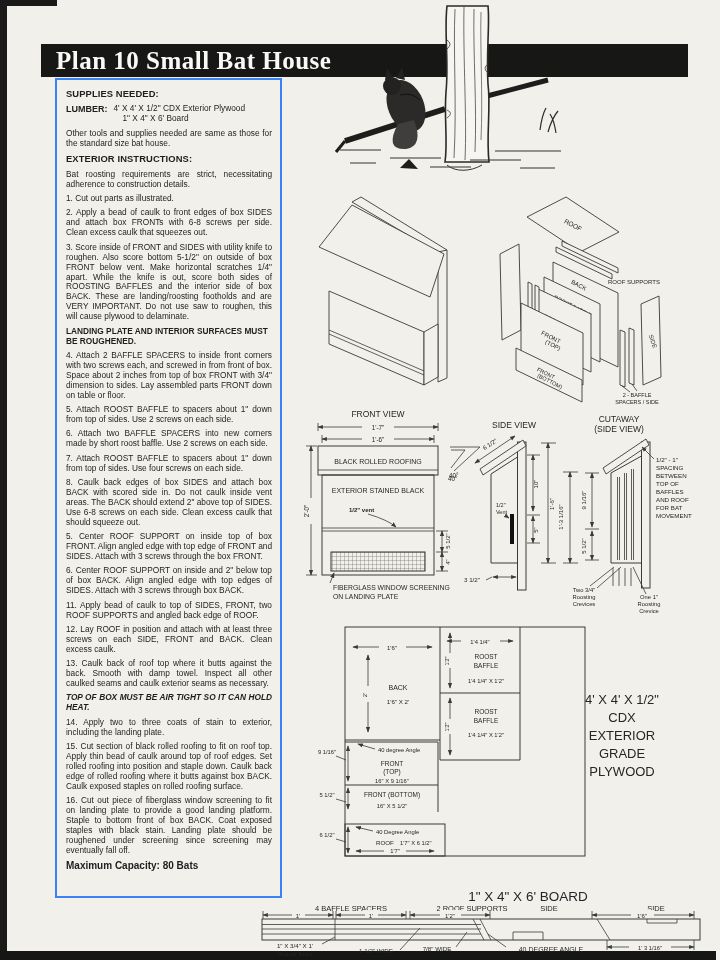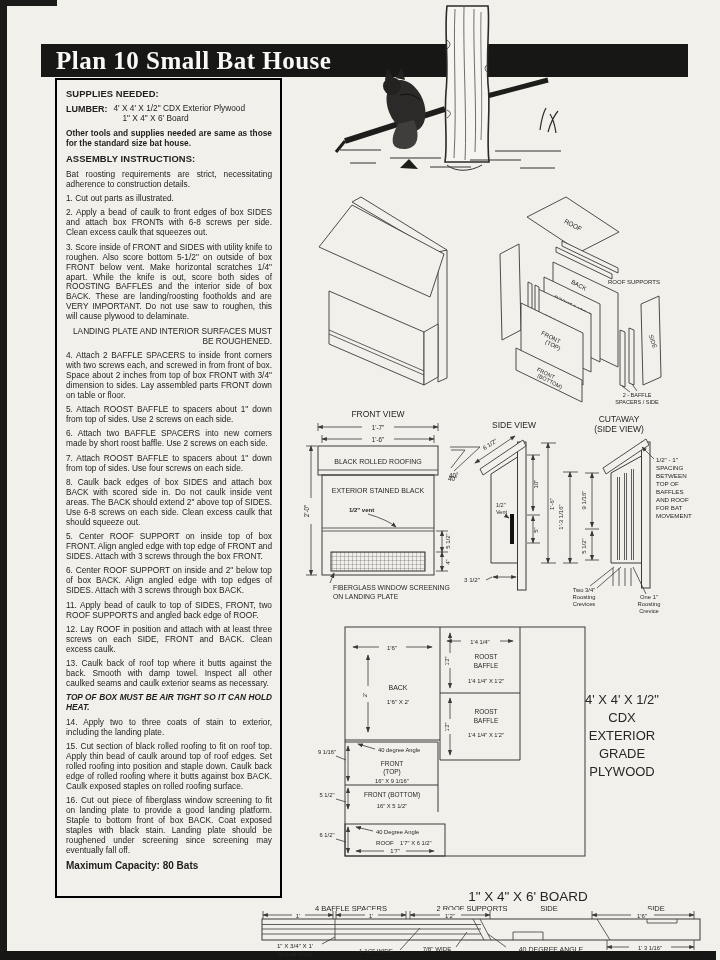--- a/index.html
+++ b/index.html
@@ -8,31 +8,31 @@
   .page{position:absolute;inset:0;}
   
   .edge-left{position:absolute;left:0;top:6px;width:7px;height:954px;background:#1a1a19;}
   .edge-top{position:absolute;left:0;top:0;width:57px;height:6px;background:#1a1a19;}
   .edge-bottom{position:absolute;left:0;top:951px;width:716px;height:9px;background:#161615;}
   
   .titlebar{position:absolute;left:41px;top:44px;width:647px;height:33px;background:#171716;}
   .titlebar span{display:inline-block;margin-left:15px;line-height:33px;
       font-family:"Liberation Serif",serif;font-weight:bold;font-size:25px;color:#faf9f5;letter-spacing:.5px;}
   
-  .panel{position:absolute;left:55px;top:78px;width:227px;height:820px;border:2px solid #000000;
+  .panel{position:absolute;left:55px;top:78px;width:227px;height:820px;border:2px solid #3b82f6;
       box-sizing:border-box;padding:8px 8px 0 9px;font-size:8.3px;line-height:1.2;
       text-align:justify;overflow:hidden;}
   .panel p{margin:0 0 4.4px;}
   .sec-h{font-weight:bold;font-size:9.4px;margin:0 0 5px;letter-spacing:.1px;}
   .lumber-row{display:flex;gap:6px;margin:0 0 5px;}
   .lumber-lbl{font-weight:bold;font-size:9px;white-space:nowrap;}
   .lumber-vals span{display:block;}
   .lumber-vals .l2{margin-left:9px;}
-  .bold{font-weight:bold;}
-  .callout-c{text-align:right;font-weight:normal;margin:5px 2px 6px;}
+  .bold{font-weight:normal;}
+  .callout-c{text-align:left;font-weight:bold;margin:5px 2px 6px;}
   .callout-l{font-weight:bold;margin:4px 0 5px;font-style:italic;}
   .capacity{font-weight:bold;font-size:10px;}
   svg{position:absolute;inset:0;pointer-events:none;}
   svg text{font-family:"Liberation Sans",sans-serif;fill:#262626;}
   .dln{stroke:#3a3a3a;stroke-width:1;fill:none;}
   .thn{stroke:#3a3a3a;stroke-width:.8;fill:none;}
   .part{fill:#f2f0ea;stroke:#3a3a3a;stroke-width:.9;}
   .bgl{fill:#f2f0ea;}
 </style>
 </head>
@@ -353,21 +353,21 @@
   <div class="panel">
     <div class="sec-h">SUPPLIES NEEDED:</div>
     <div class="lumber-row">
       <span class="lumber-lbl">LUMBER:</span>
       <span class="lumber-vals">
         <span>4' X 4' X 1/2" CDX Exterior Plywood</span>
         <span class="l2">1" X 4" X  6' Board</span>
       </span>
     </div>
     <p class="bold">Other tools and supplies needed are same as those for the standard size bat house.</p>
-    <div class="sec-h">ASSEMBLY INSTRUCTIONS:</div>
+    <div class="sec-h">EXTERIOR INSTRUCTIONS:</div>
     <p>Bat roosting requirements are strict, necessitating adherence to construction details.</p>
     <p class="step">1.  Cut out parts as illustrated.</p>
     <p class="step">2.  Apply a bead of caulk to front edges of box SIDES and attach box FRONTs with 6-8 screws per side.  Clean excess caulk that squeezes out.</p>
     <p class="step">3.  Score inside of FRONT and SIDES with utility knife to roughen. Also score bottom 5-1/2" on outside of box FRONT below vent. Make horizontal scratches 1/4" apart. While the knife is out, score both sides of ROOSTING BAFFLES and the interior side of box BACK.  These are landing/roosting footholds and are VERY IMPORTANT.  Do not use saw to roughen, this will cause plywood to delaminate.</p>
     <p class="callout-c">LANDING PLATE AND INTERIOR SURFACES MUST BE ROUGHENED.</p>
     <p class="step">4.  Attach 2 BAFFLE SPACERS to inside front corners with two screws each, and screwed in from front of box. Space about 2 inches from top of box FRONT with 3/4" dimension to sides. Lay assembled parts FRONT down on table or floor.</p>
     <p class="step">5.  Attach ROOST BAFFLE to spacers about 1" down from top of sides.  Use 2 screws on each side.</p>
     <p class="step">6.  Attach two BAFFLE SPACERS into new corners made by short roost baffle.  Use 2 screws on each side.</p>
     <p class="step">7.  Attach ROOST BAFFLE to spacers about 1" down from top of sides.  Use four screws on each side.</p>
     <p class="step">8.  Caulk back edges of box SIDES and attach box BACK with scored side in. Do not caulk inside vent areas.  The BACK should extend 2" above top of SIDES. Use 6-8 screws on each side. Clean excess caulk that should squeeze out.</p>

